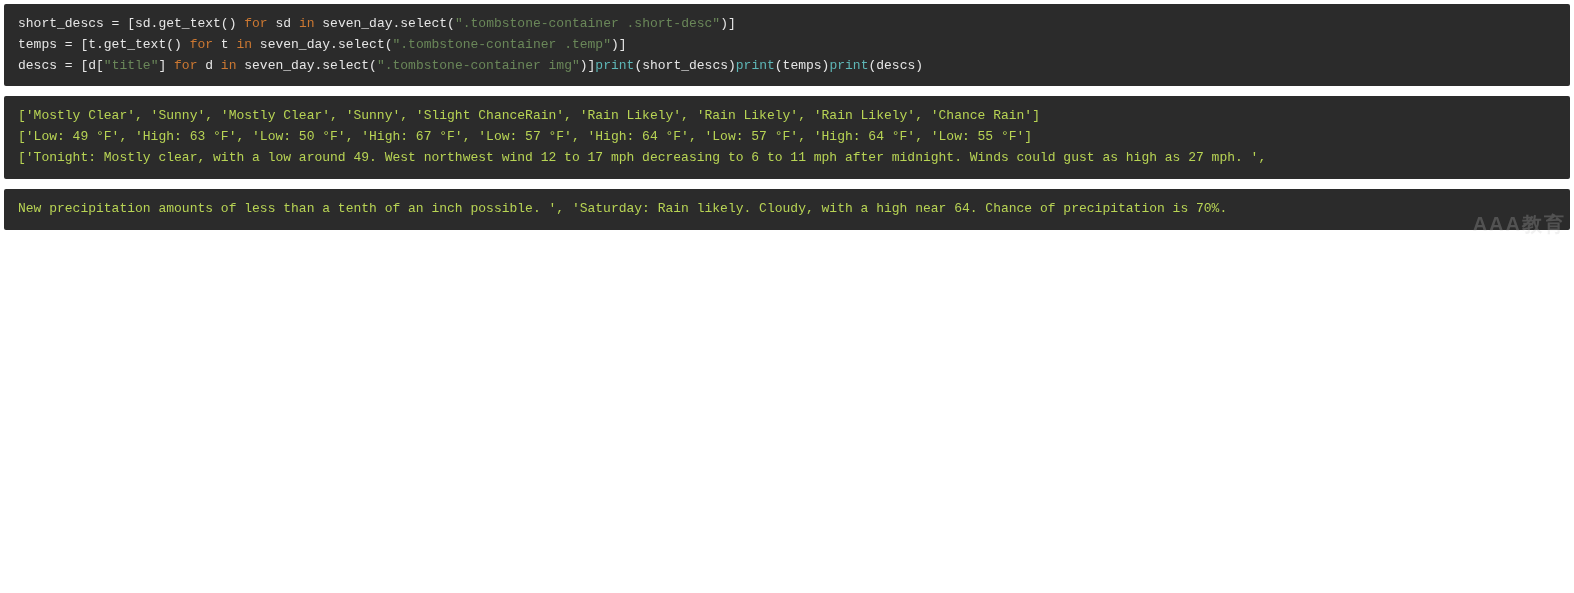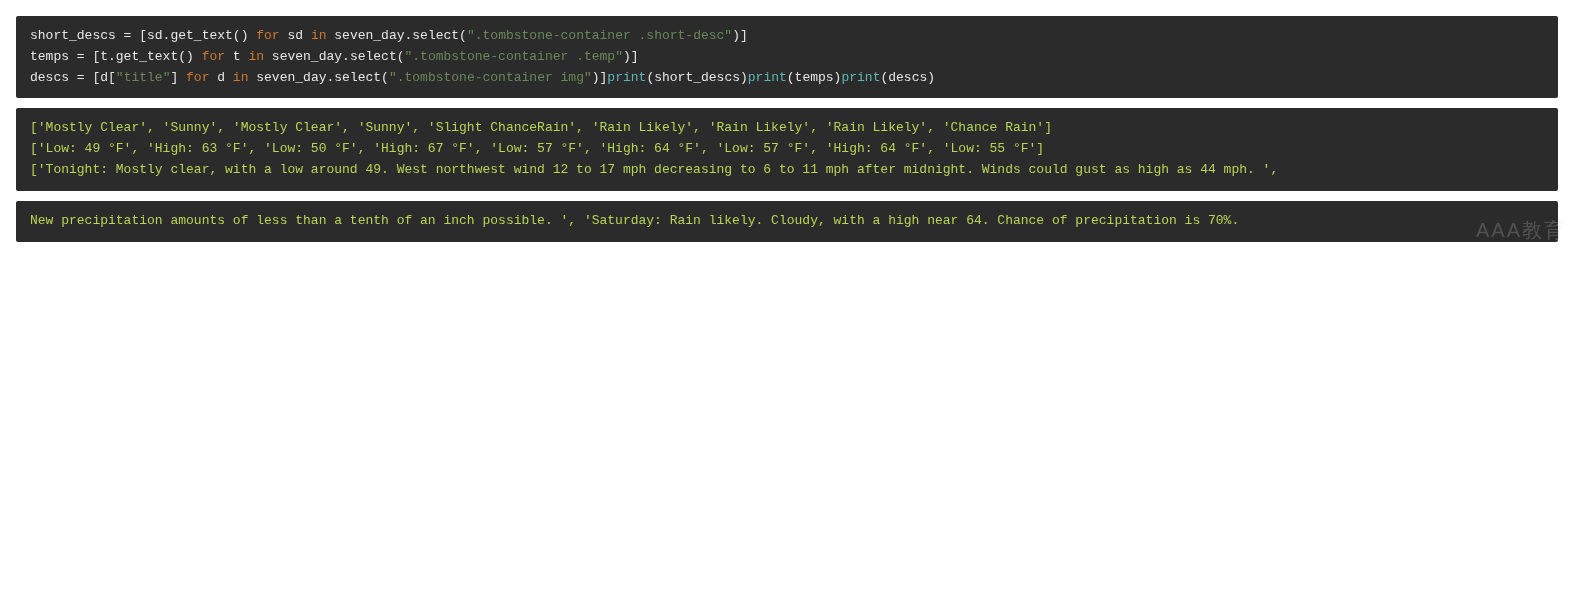--- a/index.html
+++ b/index.html
@@ -6,21 +6,21 @@
     margin: 0;
     padding: 0;
     background: #ffffff;
     font-family: Consolas, Menlo, Monaco, "Courier New", monospace;
     font-size: 13px;
     line-height: 1.6;
   }
   .wrap {
     width: 1574px;
     box-sizing: border-box;
-    padding: 16px;
+    padding: 4px;
   }
   .block {
     background: #2b2b2b;
     color: #e6e6e6;
     padding: 10px 14px;
     margin-bottom: 10px;
     white-space: pre;
     overflow: hidden;
     border-radius: 2px;
   }
@@ -31,41 +31,42 @@
     color: #e6e6e6;
   }
   
   .kw { color: #cc7832; }       
   .str { color: #6a8759; }      
   .id { color: #e6e6e6; }       
   .fn { color: #5eb7b7; }
   .watermark {
     position: absolute;
     right: 8px;
-    bottom: 22px;
+    bottom: 4px;
     color: rgba(200,200,200,0.25);
     font-family: Arial, sans-serif;
     font-size: 20px;
     letter-spacing: 2px;
     pointer-events: none;
+    font-weight: bold;
   }
   .relwrap { position: relative; }
 </style>
 </head>
 <body>
 
 <div class="wrap relwrap">
 
   <div class="block code"><span class="id">short_descs = [sd.get_text() </span><span class="kw">for</span><span class="id"> sd </span><span class="kw">in</span><span class="id"> seven_day.select(</span><span class="str">".tombstone-container .short-desc"</span><span class="id">)]</span>
 <span class="id">temps = [t.get_text() </span><span class="kw">for</span><span class="id"> t </span><span class="kw">in</span><span class="id"> seven_day.select(</span><span class="str">".tombstone-container .temp"</span><span class="id">)]</span>
 <span class="id">descs = [d[</span><span class="str">"title"</span><span class="id">] </span><span class="kw">for</span><span class="id"> d </span><span class="kw">in</span><span class="id"> seven_day.select(</span><span class="str">".tombstone-container img"</span><span class="id">)]</span><span class="fn">print</span><span class="id">(short_descs)</span><span class="fn">print</span><span class="id">(temps)</span><span class="fn">print</span><span class="id">(descs)</span></div>
 
   <div class="block out"><span>['Mostly Clear', 'Sunny', 'Mostly Clear', 'Sunny', 'Slight ChanceRain', 'Rain Likely', 'Rain Likely', 'Rain Likely', 'Chance Rain']</span>
 <span>['Low: 49 °F', 'High: 63 °F', 'Low: 50 °F', 'High: 67 °F', 'Low: 57 °F', 'High: 64 °F', 'Low: 57 °F', 'High: 64 °F', 'Low: 55 °F']</span>
-<span>['Tonight: Mostly clear, with a low around 49. West northwest wind 12 to 17 mph decreasing to 6 to 11 mph after midnight. Winds could gust as high as 44 mph. ',</span></div>
+<span>['Tonight: Mostly clear, with a low around 49. West northwest wind 12 to 17 mph decreasing to 6 to 11 mph after midnight. Winds could gust as high as 27 mph. ',</span></div>
 
 
 
 
   <div class="block out"><span>New precipitation amounts of less than a tenth of an inch possible. ', 'Saturday: Rain likely. Cloudy, with a high near 64. Chance of precipitation is 70%.</span></div>
 
 
 
   <div class="watermark">AAA教育</div>
 </div>

